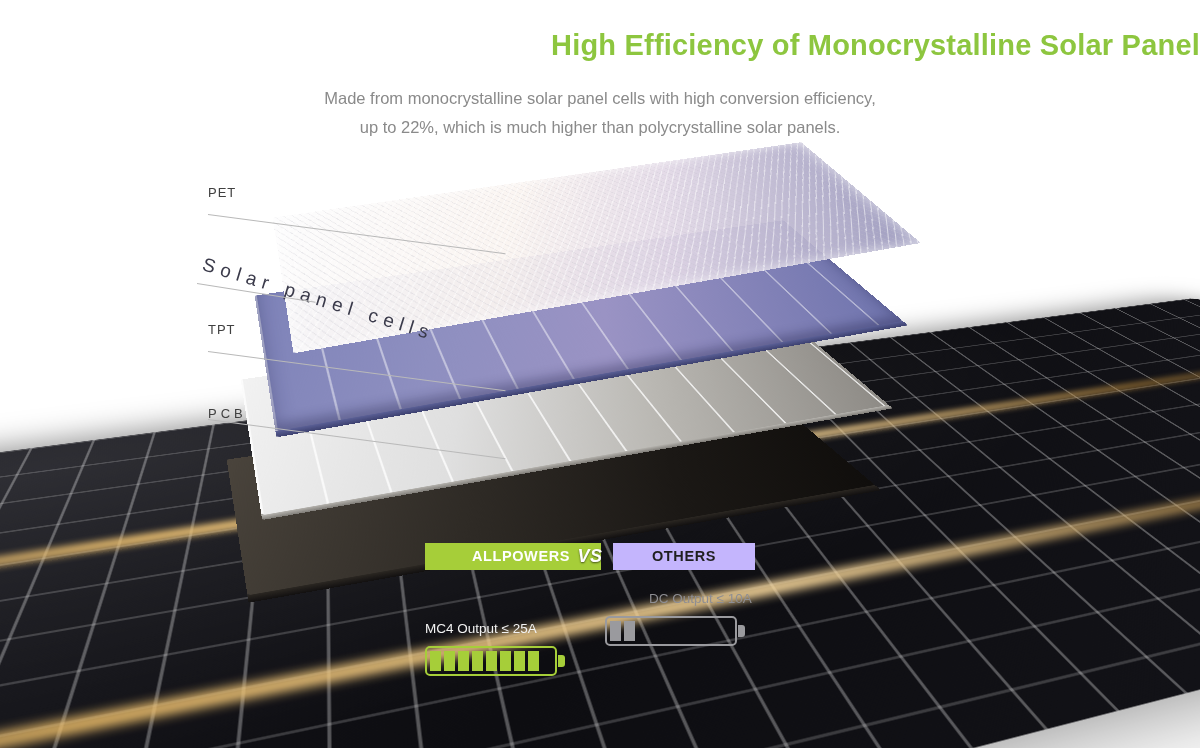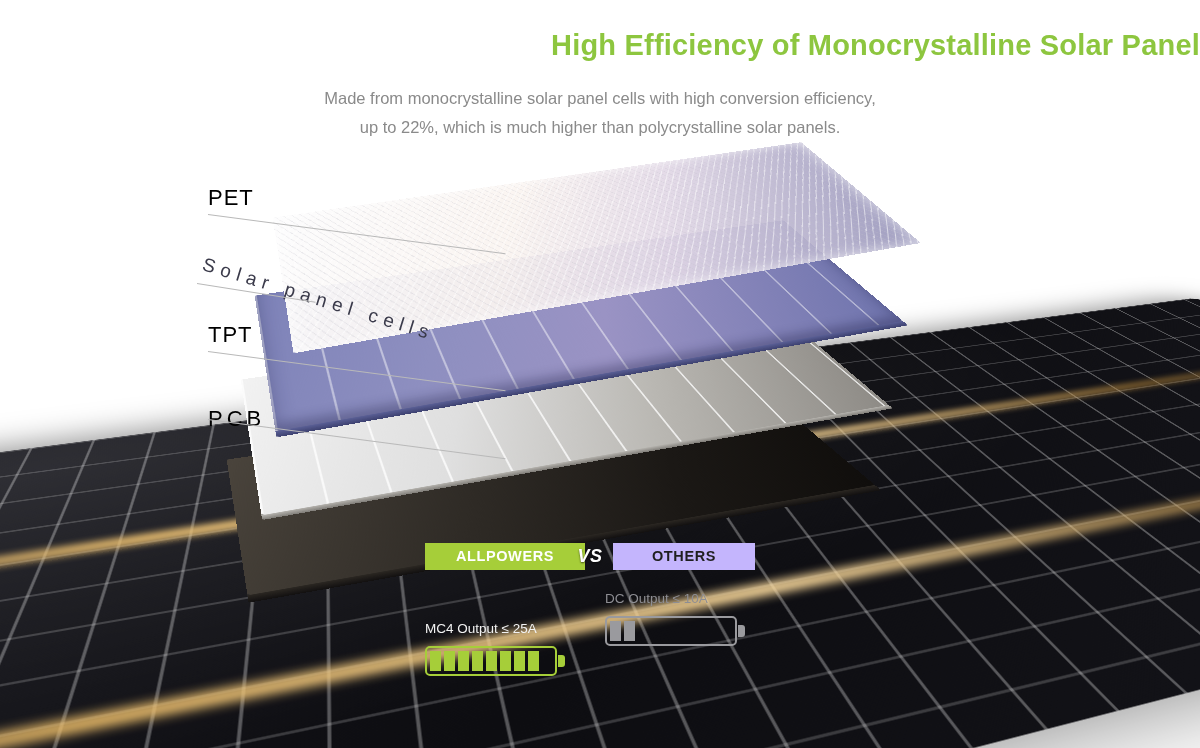--- a/index.html
+++ b/index.html
@@ -76,21 +76,21 @@
 
   .sheet-pcb{left:-6px;top:252px;width:600px;height:250px;
       transform:perspective(1100px) rotateX(61deg) rotateZ(-18deg);}
   .sheet-pcb .face{
       background:linear-gradient(108deg,#4a443c 0%,#2e2a25 40%,#1b1815 70%,#100e0c 100%);}
   .sheet-pcb .edge{position:absolute;left:0;right:0;top:100%;height:11px;
       background:linear-gradient(to bottom,#2b2722,#121010);border-radius:0 0 3px 3px;}
 
   
   .callout{position:absolute;}
-  .callout .txt{position:absolute;white-space:nowrap;color:#000000;font-size:22px;
+  .callout .txt{position:absolute;white-space:nowrap;color:#404040;font-size:13px;
       font-weight:400;letter-spacing:1px;}
   .callout .lead{position:absolute;height:1px;background:#b9b9b9;transform-origin:0 50%;}
 
   .co-pet .txt{left:0;top:0;}
   .co-pet .lead{left:0;top:29px;width:300px;transform:rotate(7.5deg);}
 
   .co-tpt .txt{left:0;top:0;}
   .co-tpt .lead{left:0;top:29px;width:300px;transform:rotate(7.5deg);}
 
   .co-pcb .txt{left:0;top:16px;letter-spacing:4px;}
@@ -99,31 +99,31 @@
   .co-cells .txt{left:0;top:0;letter-spacing:6px;font-size:19px;
       transform:rotate(17deg);transform-origin:0 50%;color:#3a3a4a;}
   .co-cells .lead{left:-6px;top:30px;width:120px;transform:rotate(9deg);}
 
   
   .compare{position:absolute;left:425px;top:543px;width:330px;height:125px;}
 
   .badges{position:absolute;left:0;top:0;width:330px;height:27px;}
   .badge{position:absolute;top:0;height:27px;line-height:27px;text-align:center;
          font-size:14.5px;font-weight:bold;letter-spacing:.6px;}
-  .badge-all{left:0;width:160px;background:#a6ce39;color:#ffffff;}
+  .badge-all{left:0;width:160px;background:#a6ce39;color:#ffffff;padding-left:16px;}
   .badge-vs{left:148px;width:34px;color:#ffffff;font-size:18px;font-style:italic;
             font-weight:bold;text-shadow:0 1px 2px rgba(0,0,0,.6);}
   .badge-others{left:188px;width:142px;background:#c4b5fd;color:#1f1f1f;}
 
   .col{position:absolute;top:48px;width:150px;}
   .col-left{left:0;}
   .col-right{left:180px;}
   .col .caption{font-size:13.5px;white-space:nowrap;margin-bottom:10px;}
   .col-left .caption{color:#f2f2f2;margin-top:30px;}
-  .col-right .caption{color:#8e8e93;}
+  .col-right .caption{color:#8e8e93;margin-left:44px;}
 
   .batt{position:relative;width:143px;height:30px;}
   .batt .body{position:absolute;left:0;top:0;width:132px;height:30px;
       border:2px solid;border-radius:5px;box-sizing:border-box;}
   .batt .cap{position:absolute;left:133px;top:9px;width:7px;height:12px;
       border-radius:0 3px 3px 0;}
   .batt .bars{position:absolute;left:5px;top:5px;height:20px;display:flex;gap:3px;}
   .batt .bar{width:11px;height:20px;}
 
   .batt-green .body{border-color:#a6ce39;}

